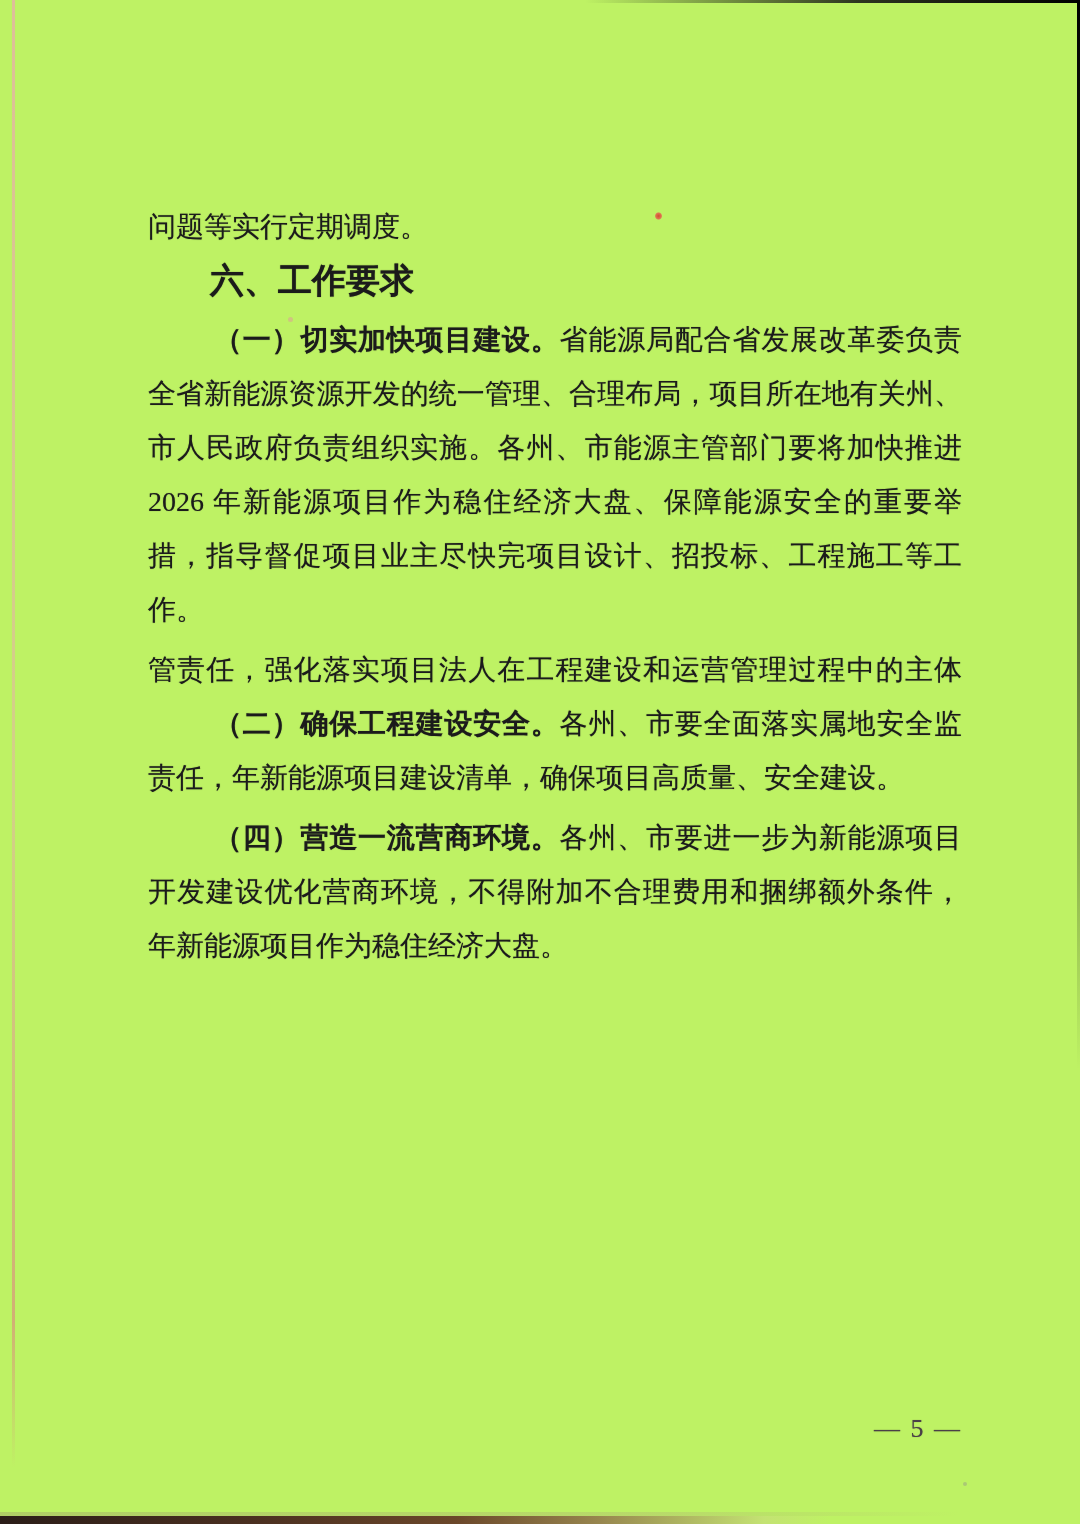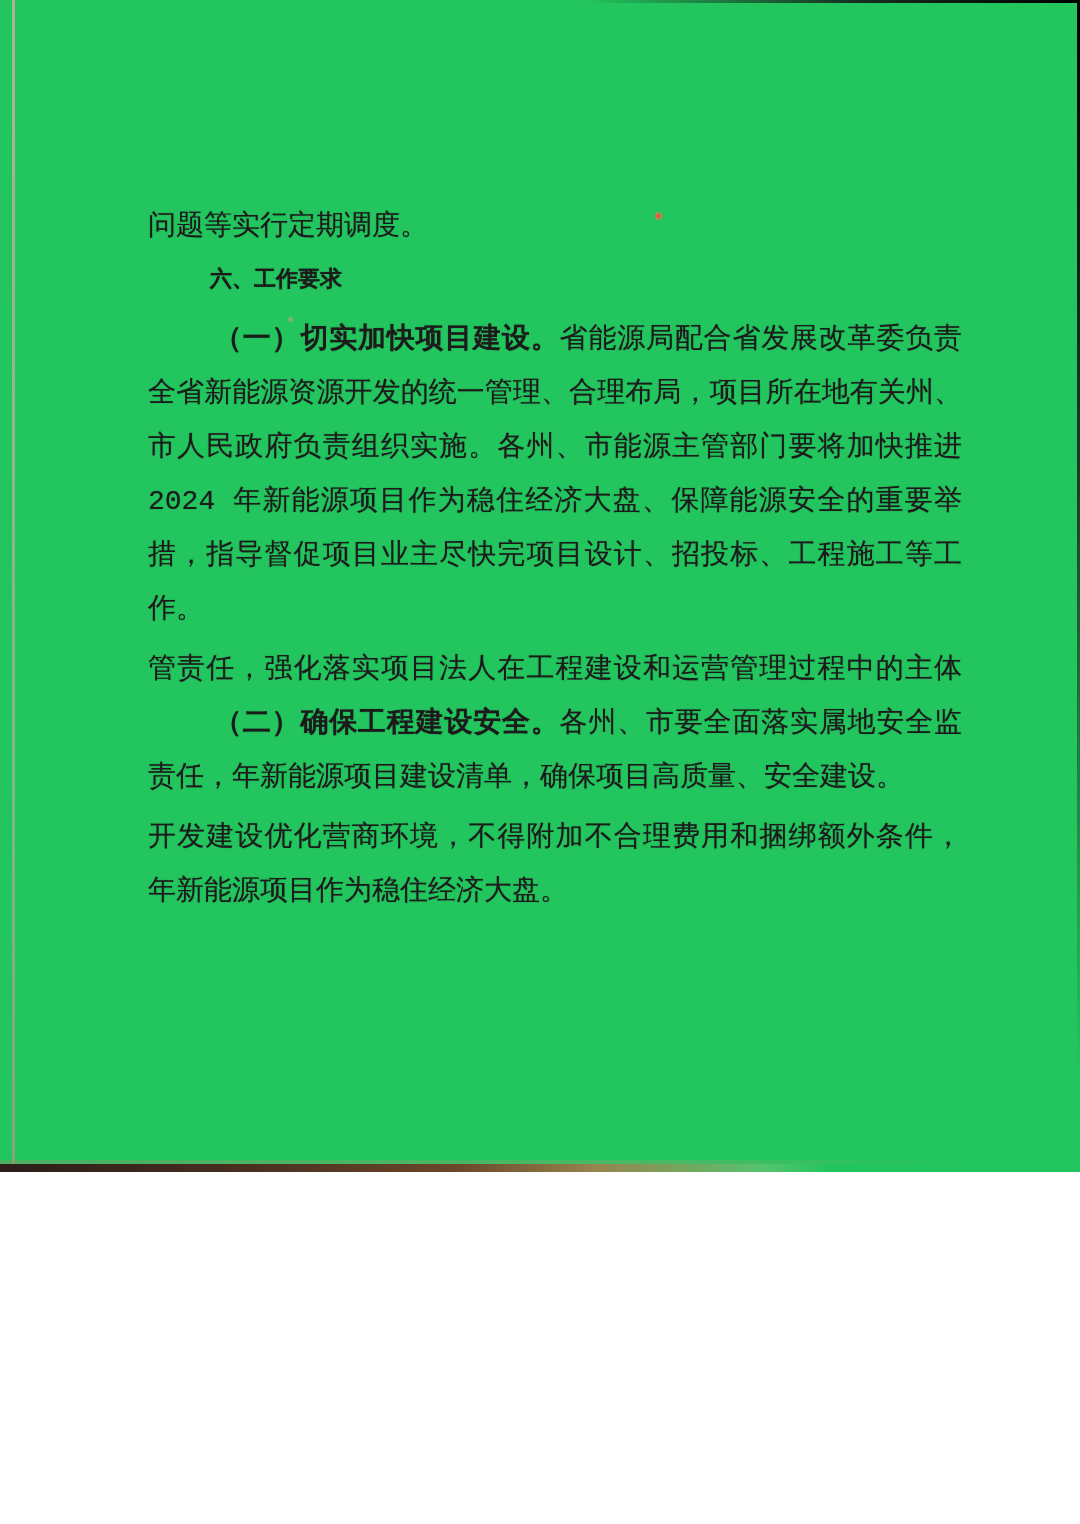--- a/index.html
+++ b/index.html
@@ -1,22 +1,22 @@
 <!DOCTYPE html>
 <html><head>
 <meta charset="utf-8">
 <style>
   html, body { margin: 0; padding: 0; background: #ffffff; }
   .page {
     position: relative;
     width: 1080px;
-    height: 1172px;
-    background: #22c55e;
+    height: 1524px;
+    background: #bef264;
     overflow: hidden;
-    font-family: Liberation Mono, monospace;
+    font-family: Liberation Serif, serif;
     color: #1b1b1b;
   }
   
   .text-col {
     position: absolute;
     left: 148px;
     top: 200px;
     width: 814px;
   }
   .line {
@@ -28,21 +28,21 @@
   }
   .fill {
     white-space: normal;
     text-align: justify;
     text-align-last: justify;
   }
   .first { text-indent: 66px; }
   .lead { font-weight: 700; }
   .heading {
     font-weight: 700;
-    font-size: 22px;
+    font-size: 34px;
     text-indent: 62px;
     text-shadow: 0 0 1px rgba(20,20,20,.7);
   }
   .para { margin-top: 6px; }
   .para-1 { margin-top: 5px; }
   .attachment {
     margin-top: 40px;
     text-indent: 62px;
   }
   .page-number {
@@ -115,33 +115,34 @@
   <div class="text-col">
 
     <div class="line">问题等实行定期调度。</div>
 
     <div class="line heading">六、工作要求</div>
 
     <div class="para para-1">
       <div class="line fill first"><span class="lead">（一）切实加快项目建设。</span><span>省能源局配合省发展改革委负责</span></div>
       <div class="line fill">全省新能源资源开发的统一管理、合理布局，项目所在地有关州、</div>
       <div class="line fill">市人民政府负责组织实施。各州、市能源主管部门要将加快推进</div>
-      <div class="line fill">2024 年新能源项目作为稳住经济大盘、保障能源安全的重要举</div>
+      <div class="line fill">2026 年新能源项目作为稳住经济大盘、保障能源安全的重要举</div>
       <div class="line fill">措，指导督促项目业主尽快完项目设计、招投标、工程施工等工</div>
       <div class="line">作。</div>
     </div>
 
     <div class="para">
       <div class="line fill">管责任，强化落实项目法人在工程建设和运营管理过程中的主体</div>
       <div class="line fill first"><span class="lead">（二）确保工程建设安全。</span><span>各州、市要全面落实属地安全监</span></div>
       <div class="line">责任，年新能源项目建设清单，确保项目高质量、安全建设。</div>
     </div>
 
 
     <div class="para">
+      <div class="line fill first"><span class="lead">（四）营造一流营商环境。</span><span>各州、市要进一步为新能源项目</span></div>
       <div class="line fill">开发建设优化营商环境，不得附加不合理费用和捆绑额外条件，</div>
       <div class="line">年新能源项目作为稳住经济大盘。</div>
     </div>
 
   </div>
 
   <div class="page-number">— 5 —</div>
 
 </div>
 

